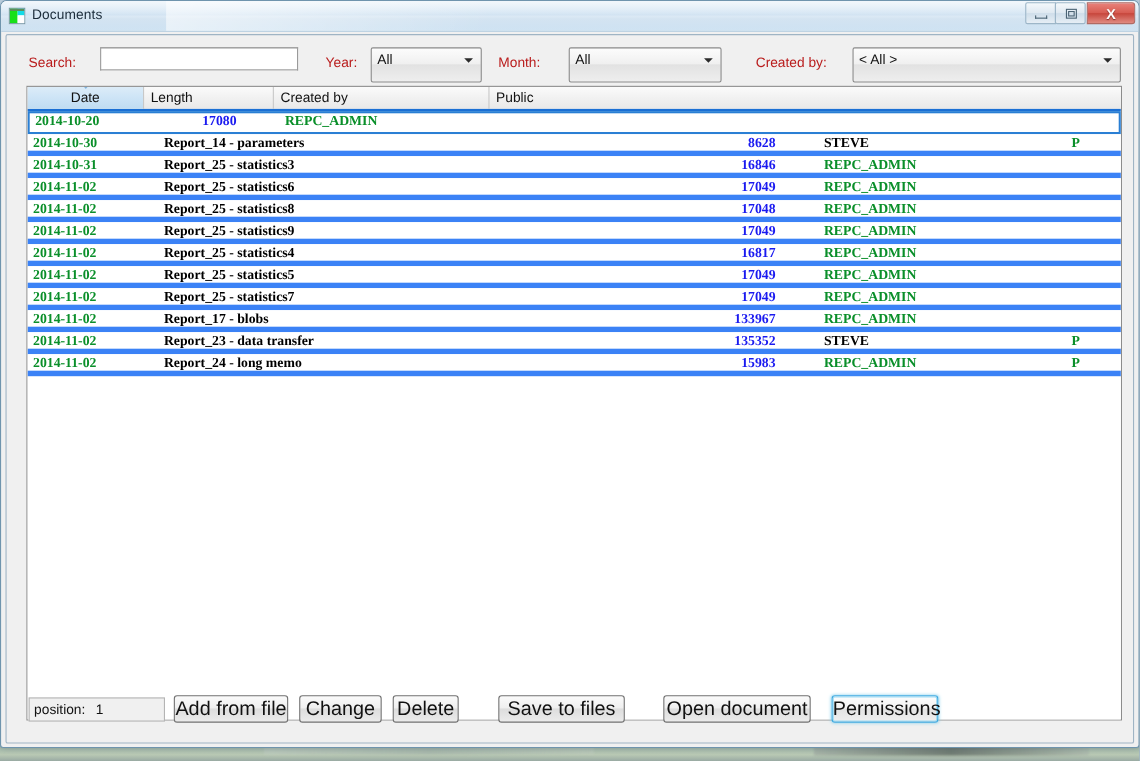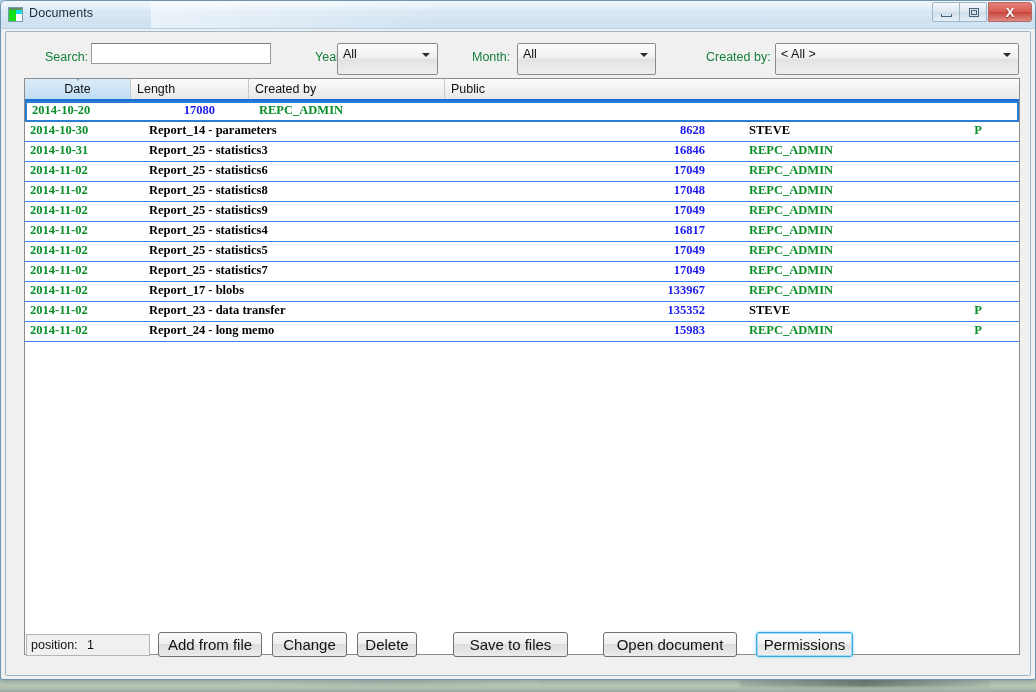--- a/index.html
+++ b/index.html
@@ -163,22 +163,21 @@
     background: #f0f0f0;
     border: 1px solid #9fb4c4;
     border-radius: 2px;
   }
 
   
   .filterbar { position: absolute; left: 0; top: 0; width: 100%; height: 42px; }
   .lbl {
     position: absolute;
     font-size: 12.5px;
-    color: #15803d;
-    margin-left: 19px;
+    color: #b91c1c;
   }
   .search-label { left: 20px; top: 18px; }
   .search-input {
     position: absolute;
     left: 85px; top: 11px;
     width: 180px; height: 21px;
     box-sizing: border-box;
     background: #ffffff;
     border: 1px solid #9a9a9a;
     border-top-color: #7e7e7e;
@@ -266,21 +265,21 @@
   .c-name { width: 492px; }
   .c-length { width: 118px; }
   .c-created { width: 196px; }
   .c-public { width: 82px; border-right: none; }
 
   .grid-body { position: relative; }
   .row {
     display: flex;
     height: 20px;
     box-sizing: border-box;
-    border-bottom: 1px solid #3b82f6;
+    border-bottom: 5px solid #3b82f6;
     background: #ffffff;
   }
   .row.selected {
     border: 2px solid #2a7fd4;
     border-bottom-width: 2px;
     height: 21px;
   }
   .cell {
     box-sizing: border-box;
     font-size: 12.5px;
@@ -319,21 +318,21 @@
   }
   .position-box .pv { margin-left: 6px; }
   .btn {
     position: absolute;
     top: 5px;
     height: 25px;
     box-sizing: border-box;
     border: 1px solid #707070;
     border-radius: 3px;
     background: linear-gradient(180deg,#fafafa 0%, #efefef 46%, #dddddd 50%, #ebebeb 100%);
-    font-size: 15px;
+    font-size: 18px;
     color: #111;
     font-family: "Liberation Sans", sans-serif;
     text-align: center;
     line-height: 23px;
     cursor: default;
   }
   .btn.focused {
     border: 1px solid #3aa8e0;
     box-shadow: 0 0 0 1px #9fdcf4 inset, 0 0 3px #7fcdeb;
     background: linear-gradient(180deg,#fdfdfd 0%, #f2f2f2 46%, #e3e3e3 50%, #efefef 100%);

